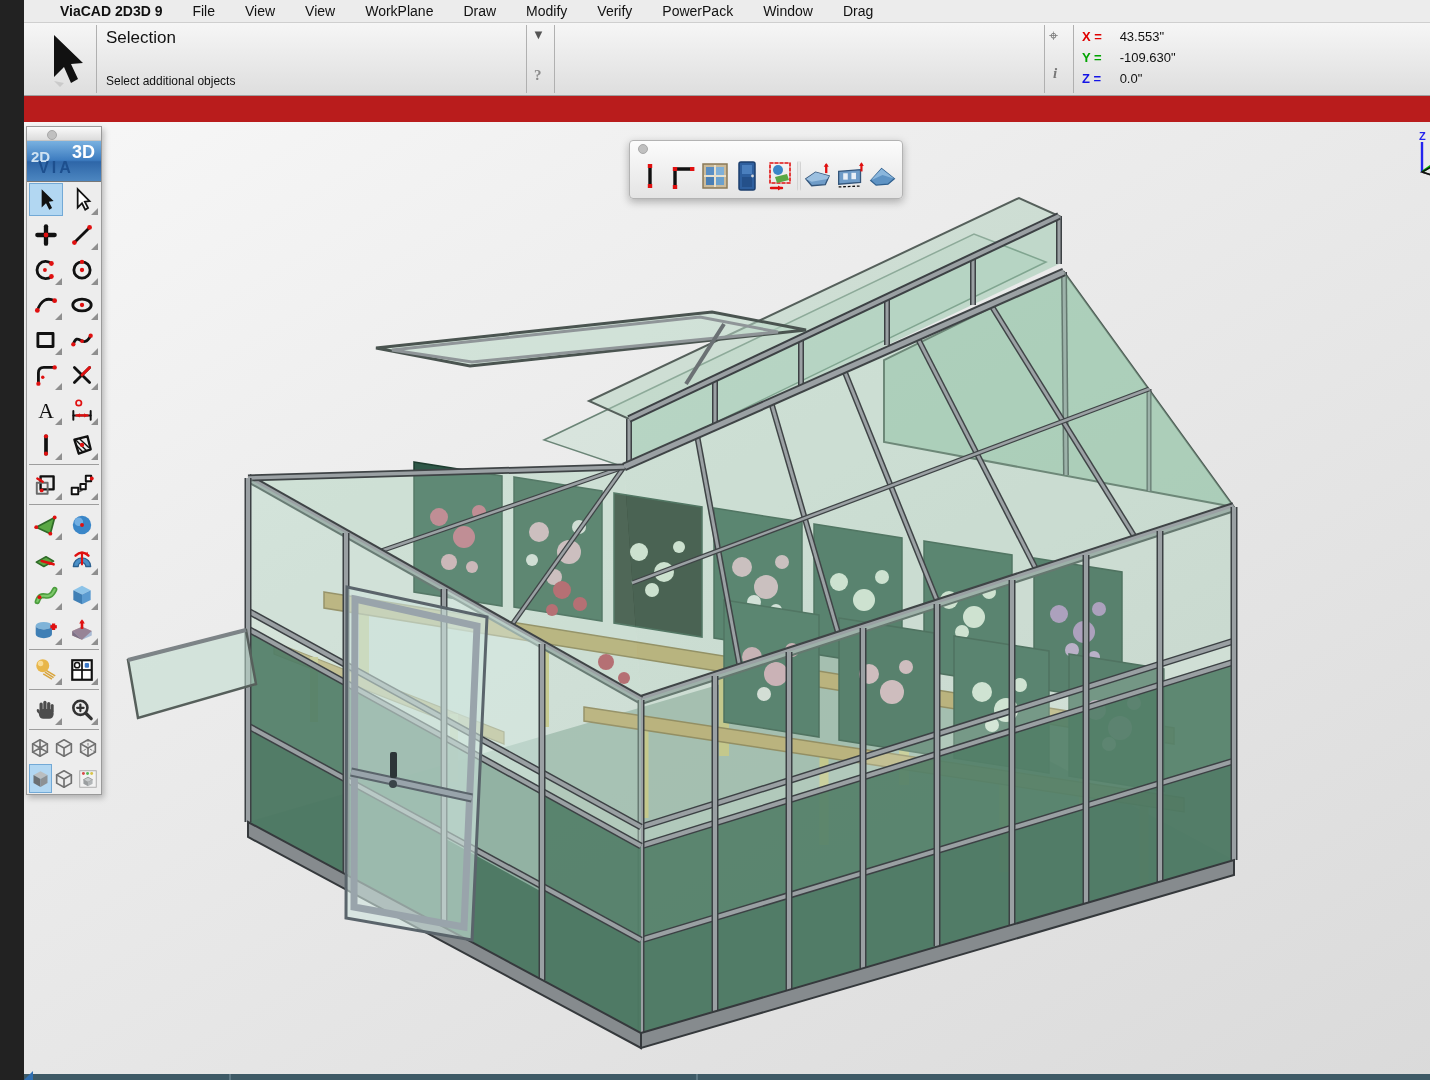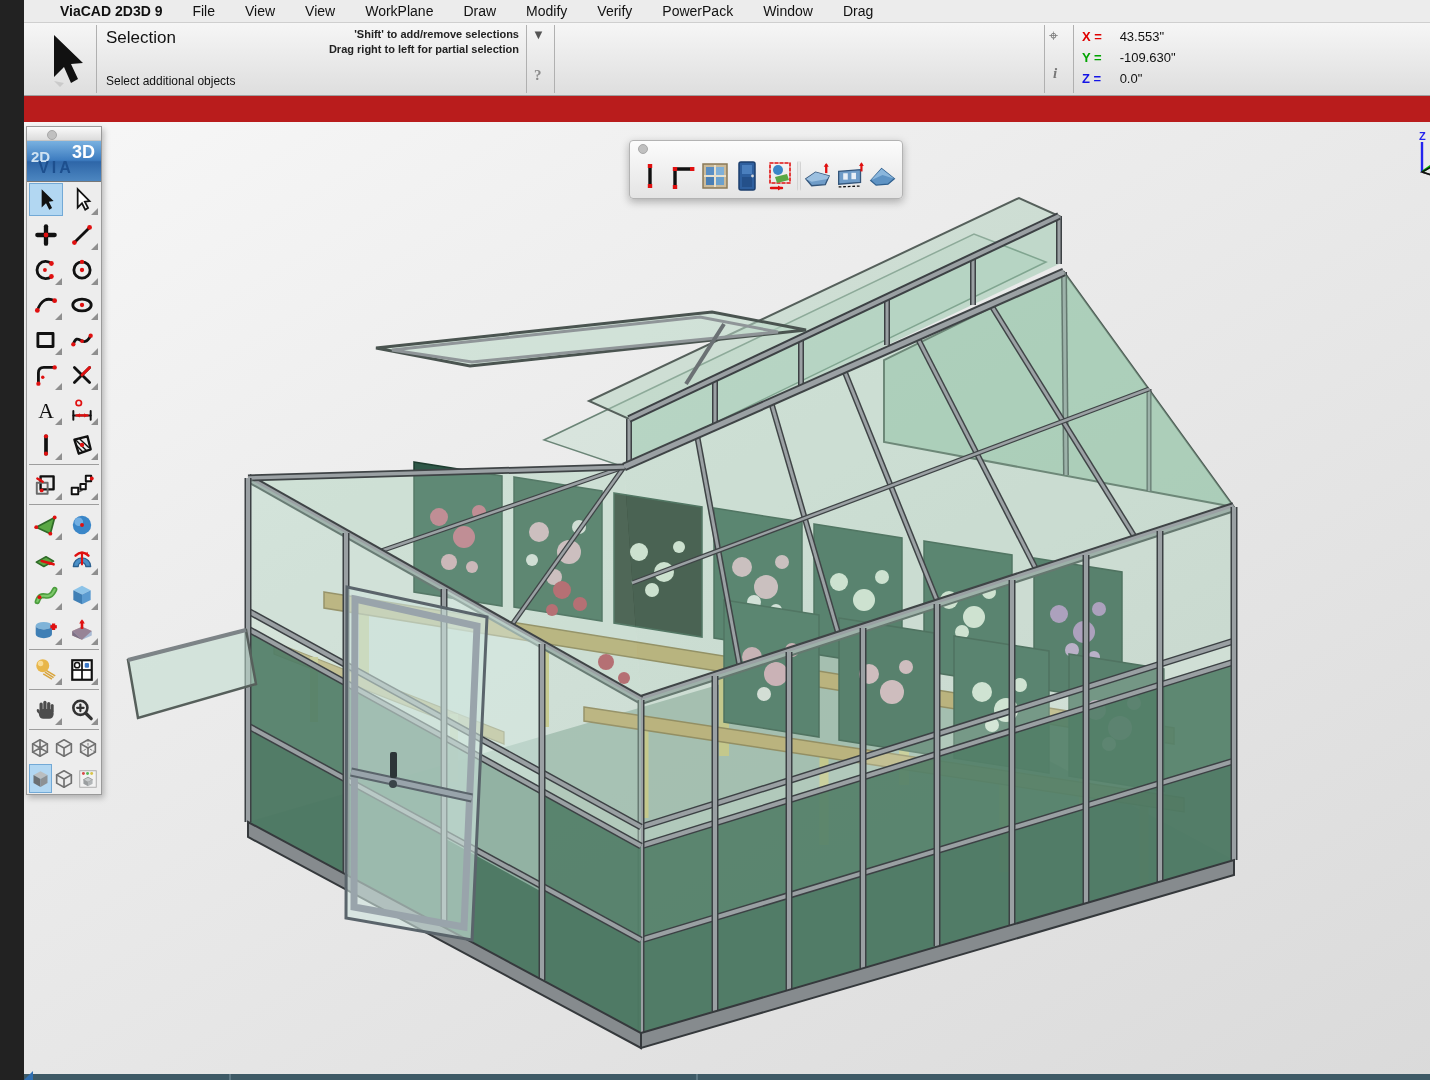--- a/index.html
+++ b/index.html
@@ -111,24 +111,20 @@
   <div id="infobar">
     <div id="cursor-cell">
       <svg width="72" height="72" viewBox="0 0 72 72">
         <path d="M30 12 L30 54 L40 44 L47 60 L54 56 L47 41 L59 40 Z" fill="#111"></path>
         <path d="M30 58 L36 64 L40 60 Z" fill="#bbb" opacity=".6"></path>
       </svg>
     </div>
     <div class="vsep" style="left:72px"></div>
     <div id="sel-title">Selection</div>
     <div id="sel-status">Select additional objects</div>
-    <div id="hints">
-      <div>'Shift' to add/remove selections</div>
-      <div>Drag right to left for partial selection</div>
-    </div>
     <div class="vsep" style="left:502px"></div>
     <div id="expander-col">
       <span id="expander">▼</span>
       <span id="help-q">?</span>
     </div>
     <div class="vsep" style="left:530px"></div>
     <div class="vsep" style="left:1020px"></div>
     <div id="target-col">
       <span id="target-ico">⌖</span>
       <span id="info-i">i</span>

